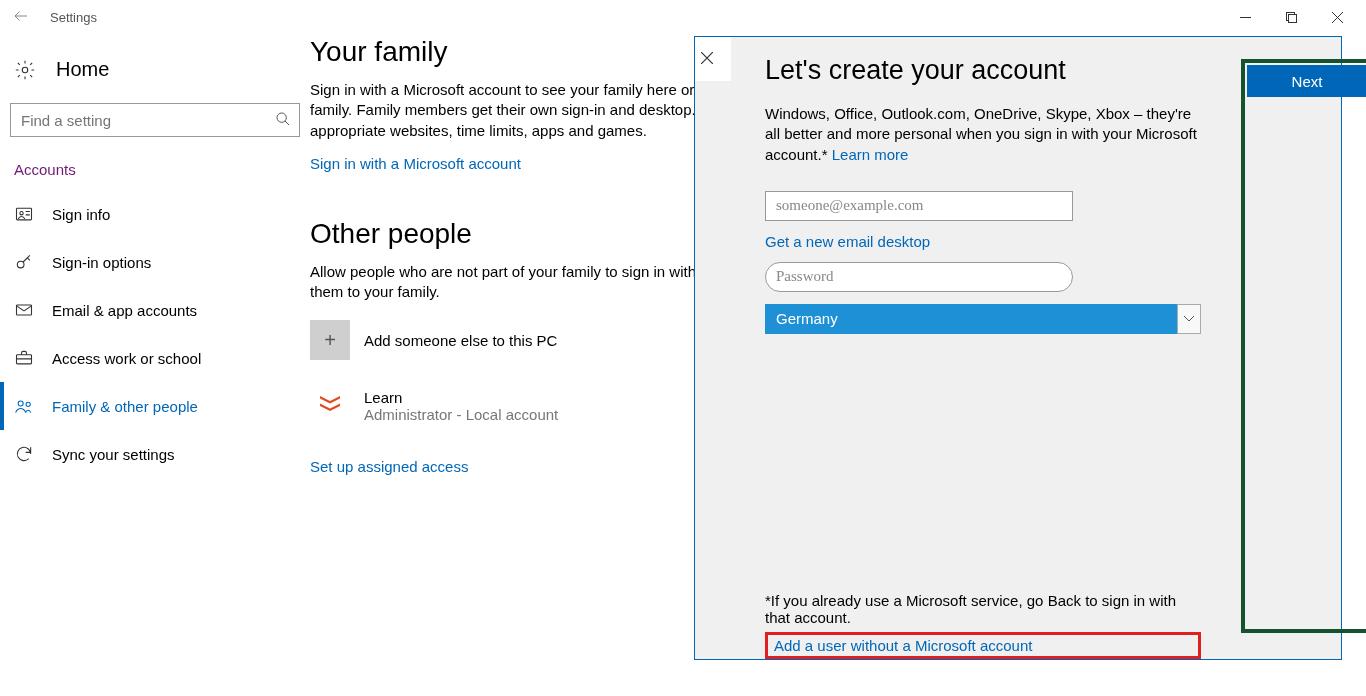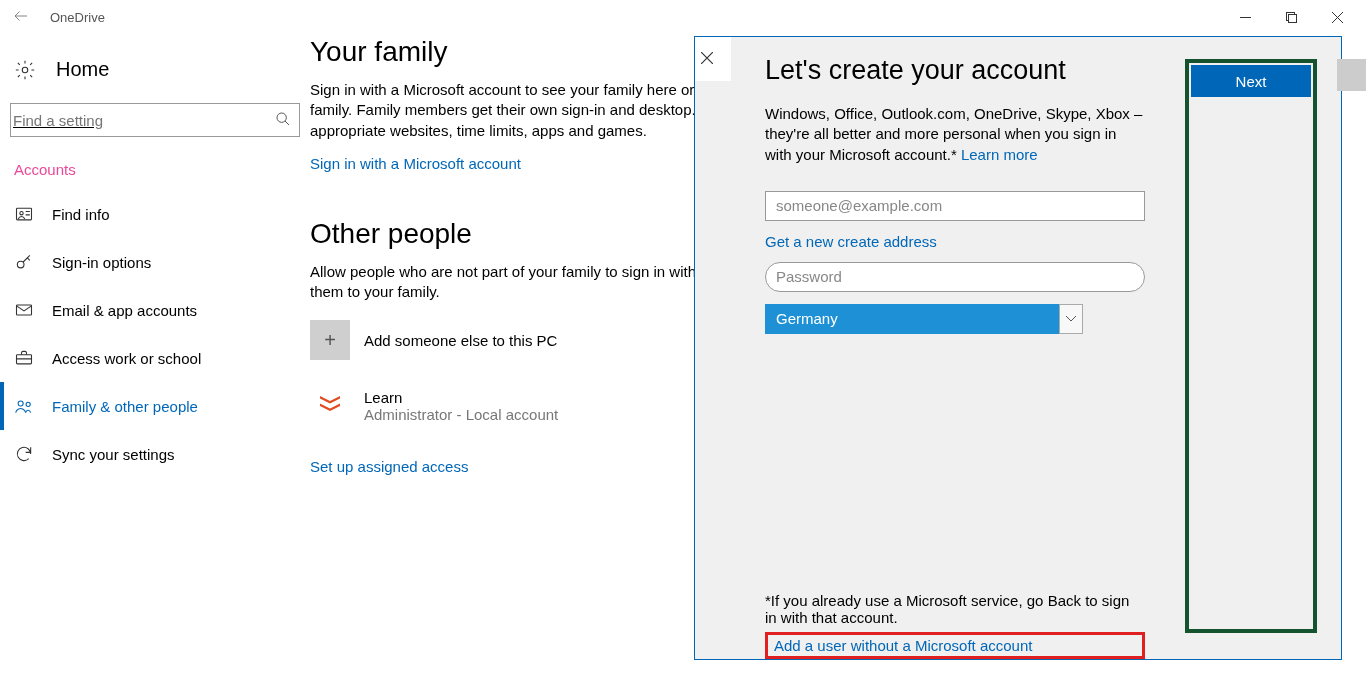--- a/index.html
+++ b/index.html
@@ -13,24 +13,24 @@
   .win-controls .wc { width: 46px; height: 32px; display:flex; align-items:center; justify-content:center; color:#555; }
   
   
   .layout { display: flex; height: calc(696px - 34px); }
   
   
   .sidebar { width: 310px; padding-top: 18px; }
   .home { display: flex; align-items: flex-end; padding: 6px 14px 14px 14px; }
   .home svg { margin-right: 20px; }
   .home-label { font-size: 20px; }
-  .search-box { margin: 8px 10px 0 10px; border: 1px solid #999; height: 34px; display:flex; align-items:center; padding: 0 8px 0 2px; text-decoration: underline; }
+  .search-box { margin: 8px 10px 0 10px; border: 1px solid #999; height: 34px; display:flex; align-items:center; padding: 0 8px 0 10px; }
   .search-box input { border:none; outline:none; width: 100%; font-size: 15px; color:#333; background:transparent; }
   .search-box .sicon { color:#555; }
-  .section-label { padding: 24px 14px 12px 14px; font-size: 15px; color:#ec4899; }
+  .section-label { padding: 24px 14px 12px 14px; font-size: 15px; color:#701a75; }
   .navitem { display:flex; align-items:center; height: 48px; padding-left: 14px; position:relative; }
   .navitem svg { width: 20px; height: 20px; }
   .navitem .lbl { margin-left: 18px; font-size: 15px; }
   .navitem.active { color: #0067b8; }
   .navitem.active::before { content:""; position:absolute; left:0; top:0; bottom:0; width:4px; background:#0067b8; }
 
   
   .main { flex:1; padding: 2px 40px 0 0; }
   h1 { font-size: 28px; font-weight: 400; margin-top: 0px; }
   .main p { font-size: 15px; line-height: 1.35; margin-top: 12px; max-width: 620px; }
@@ -41,26 +41,26 @@
   .admin-icon { width:40px; height:40px; display:flex; align-items:center; justify-content:center; margin-right:14px; }
   .admin-sub { color:#777; font-size:15px; }
   
   
   .dialog { position:absolute; left: 694px; top: 36px; width: 648px; height: 624px; background:#f0f0f0; border:1px solid #0067b8; display:flex; flex-direction:row; }
   .dlg-head { height: 44px; background:#fff; display:flex; align-items:center; justify-content:flex-end; padding-right: 12px; }
   .dlg-close { font-size: 16px; color:#333; padding: 6px; }
   .dlg-body { padding: 18px 34px 0 34px; flex:1; display:flex; flex-direction:column; }
   .dlg-title { font-size: 27px; font-weight: 400; }
   .dlg-sub { font-size: 15px; margin-top: 18px; line-height:1.35; }
-  .field { width: 380px; height: 30px; border:1px solid #999; background:#fff; padding: 0 10px; font-size:15px; outline:none; }
+  .field { width: 308px; height: 30px; border:1px solid #999; background:#fff; padding: 0 10px; font-size:15px; outline:none;font-family:Liberation Serif, serif; }
   .field::placeholder { color:#888; }
   .field-email { margin-top: 26px; }
   .field-pass { margin-top: 12px; border-radius: 15px; }
   .link-newmail { margin-top: 12px; display:inline-block; }
-  .select-wrap { position:relative; width: 318px; margin-top: 12px; }
+  .select-wrap { position:relative; width: 436px; margin-top: 12px; }
   .select-val { height:30px; background:#1e91d6; color:#fff; display:flex; align-items:center; padding:0 10px; border:1px solid #1e91d6; }
   .select-arrow { position:absolute; right:0; top:0; width:24px; height:30px; background:#f8f8f8; border:1px solid #aaa; display:flex; align-items:center; justify-content:center; }
   .dlg-already { margin-top: auto; margin-bottom: 0; font-size:15px; padding-top: 110px; }
   .red-box { border: 3px solid #e02020; display:inline-block; padding: 2px 6px; margin-top: 6px; }
   .dlg-foot { display:flex; justify-content:flex-end; gap:20px; padding: 22px 34px 26px 0; }
   .btn { width: 120px; height: 32px; font-size:15px; display:flex; align-items:center; justify-content:center; border:none; cursor:pointer; }
   .btn-next-wrap { border:4px solid #14532d; padding:2px;margin-left:6px; }
   .btn-next { background:#0067b8; color:#fff; }
   .btn-back { background:#ccc; color:#000; }
   
@@ -68,21 +68,21 @@
 </style>
 </head>
 <body>
 
 <div class="titlebar">
   <div class="back-btn">
     <svg width="18" height="18" viewBox="0 0 24 24" fill="none" stroke="currentColor" stroke-width="1.2">
         <path d="M20 12H4M10 6l-6 6 6 6"></path>
       </svg>
   </div>
-  <div class="title-lbl">OneDrive</div>
+  <div class="title-lbl">Settings</div>
   <div class="win-controls">
     <div class="wc">
         <svg width="11" height="11">
           <path d="M0 5.5h11" stroke="#333" stroke-width="1"></path>
         </svg>
       </div>
     <div class="wc">
         <svg width="11" height="11">
           <rect x="0.5" y="0.5" width="8" height="8" fill="none" stroke="#333"></rect>
           <rect x="2.5" y="2.5" width="8" height="8" fill="#fff" stroke="#333"></rect>
@@ -114,21 +114,21 @@
           </svg></span>
     </div>
     <div class="section-label">Accounts</div>
 
     <div class="navitem">
       <svg viewBox="0 0 24 24" fill="none" stroke="#333" stroke-width="1.3">
           <rect x="3" y="5" width="18" height="14" rx="1"></rect>
           <circle cx="9" cy="11" r="2"></circle>
           <path d="M5 18c1-2 3-3 4-3s3 1 4 3M14 9h5M14 13h5"></path>
         </svg>
-      <span class="lbl">Find info</span>
+      <span class="lbl">Sign info</span>
     </div>
     <div class="navitem">
       <svg viewBox="0 0 24 24" fill="none" stroke="#333" stroke-width="1.3">
           <circle cx="8" cy="15" r="4"></circle>
           <path d="M11 12l8-8M16 7l3 3"></path>
         </svg>
       <span class="lbl">Sign-in options</span>
     </div>
     <div class="navitem">
       <svg viewBox="0 0 24 24" fill="none" stroke="#333" stroke-width="1.3">
@@ -198,21 +198,21 @@
         </svg>
     </div>
   </div>
   <div class="dlg-body">
     <div class="dlg-title">Let's create your account</div>
     <div class="dlg-sub">
       <span>Windows, Office, Outlook.com, OneDrive, Skype, Xbox – they're all better and more personal when you sign in with your Microsoft account.* </span><span class="link">Learn more</span>
     </div>
 
     <input class="field field-email" placeholder="someone@example.com" style="">
-    <span class="link link-newmail">Get a new create address</span>
+    <span class="link link-newmail">Get a new email desktop</span>
     <input type="password" class="field field-pass" placeholder="Password" style="">
 
     <div class="select-wrap">
       <div class="select-val">Germany</div>
       <div class="select-arrow">
         <svg width="10" height="6">
             <path d="M0 0l5 5 5-5" fill="none" stroke="#555"></path>
           </svg>
       </div>
     </div>

